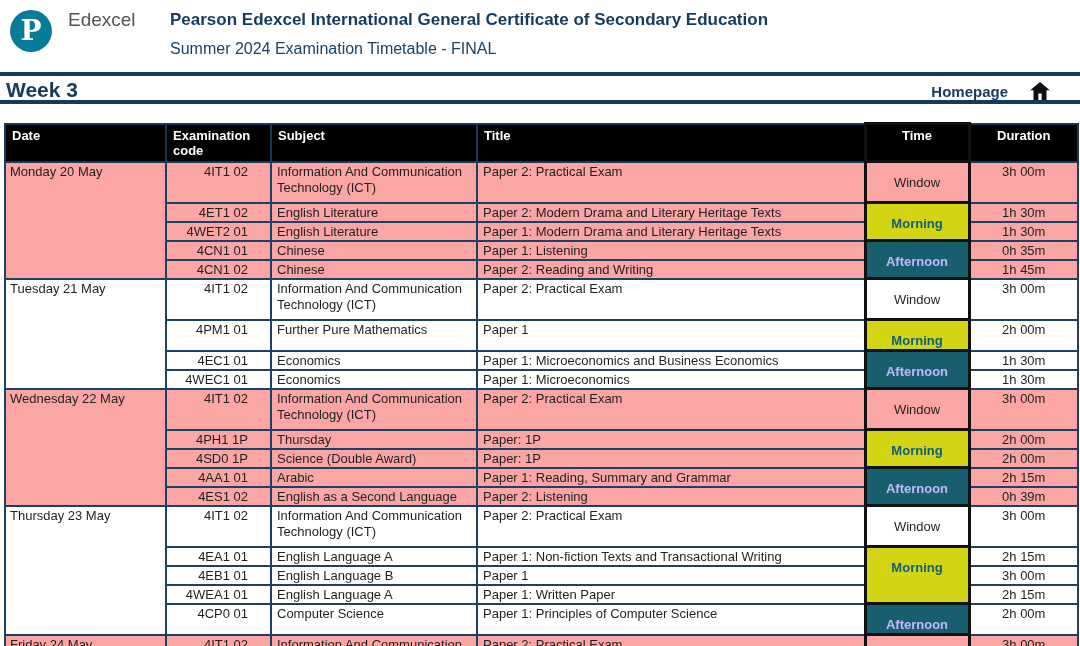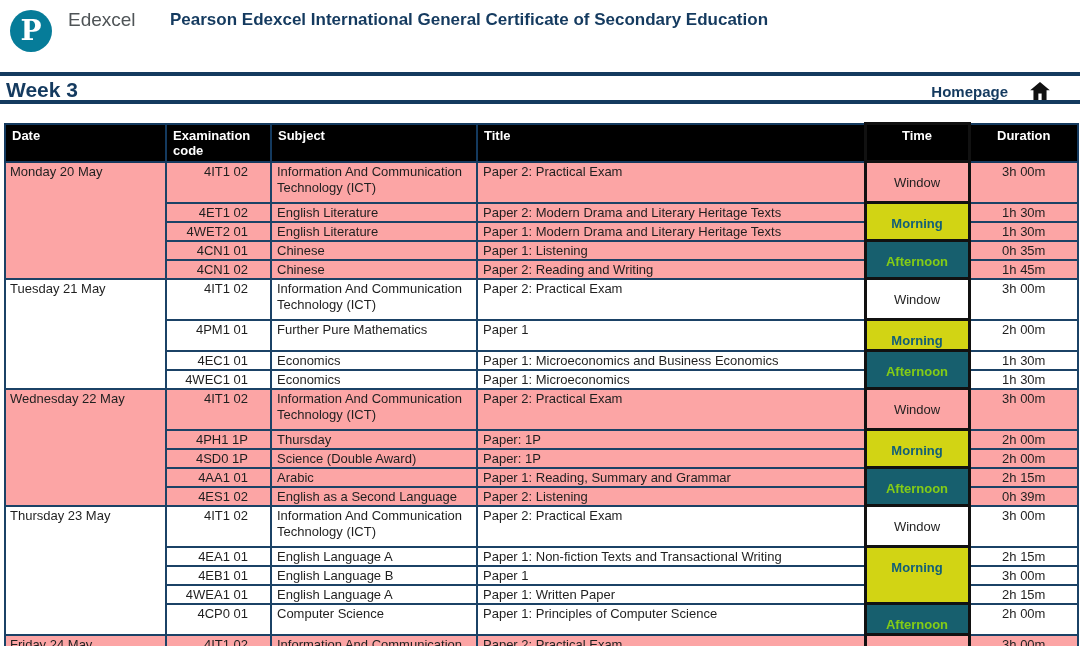--- a/index.html
+++ b/index.html
@@ -45,36 +45,37 @@
   tr.day-row { height:17px; }
 
   .cell-date { text-align:left; padding:1px 4px; }
   .cell-code { text-align:right; padding-right:22px; padding-top:1px; }
   .cell-subj, .cell-title { text-align:left; padding-left:5px; padding-top:1px; }
   .cell-dur { text-align:center; padding-top:1px; }
 
   .cell-time { text-align:center; padding-top:12px; border:3px solid #111; }
   .time-window { font-weight:normal; }
   .time-morning { background:#d2d414 !important; color:#115e78; font-weight:bold; }
-  .time-afternoon { background:#175f6e !important; color:#84cc16; font-weight:bold; }
+  .time-afternoon { background:#175f6e !important; color:#c4b5fd; font-weight:bold; }
 </style>
 </head>
 <body>
 
 <div class="top-header">
   <div class="logo-wrap">
     <div class="logo-circle">
       <span class="logo-p">P</span>
     </div>
     <div class="logo-text">
       <div class="logo-edexcel">Edexcel</div>
     </div>
   </div>
   <div class="title-block">
     <div class="doc-title">Pearson Edexcel International General Certificate of Secondary Education</div>
+    <div class="doc-subtitle">Summer 2024 Examination Timetable - FINAL</div>
   </div>
 </div>
 
 <div class="navy-rule"></div>
 <div class="week-bar">
   <div class="week-label">Week 3</div>
   <div class="homepage-wrap">
     <span class="homepage-link">Homepage</span>
     <svg class="home-icon-svg" viewBox="0 0 24 22">
       <path d="M12 0 L0 10 h4 v12 h6 v-8 h4 v8 h6 V10 h4 Z"></path>

